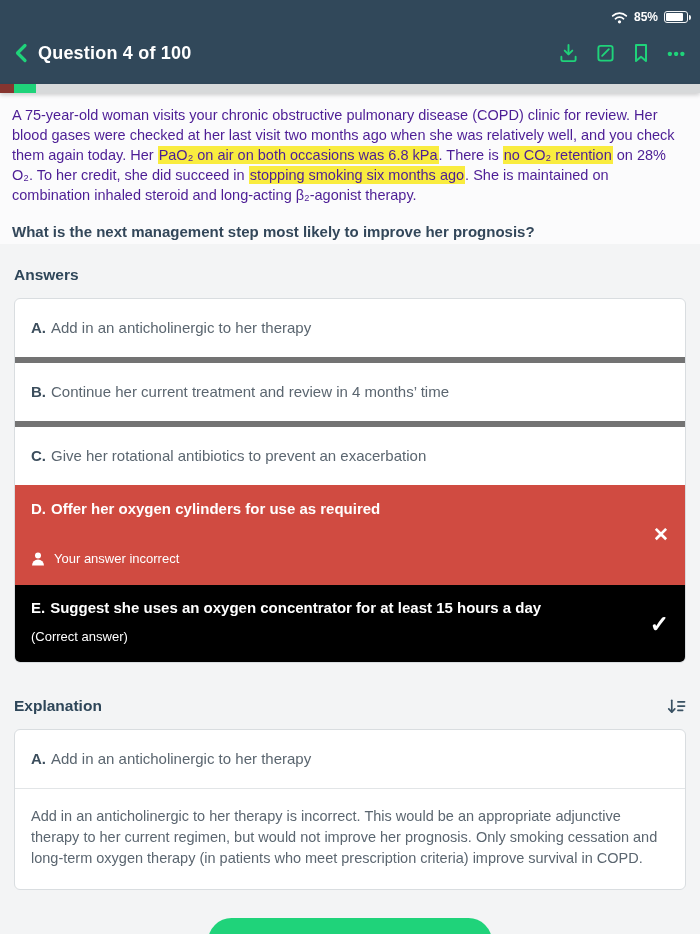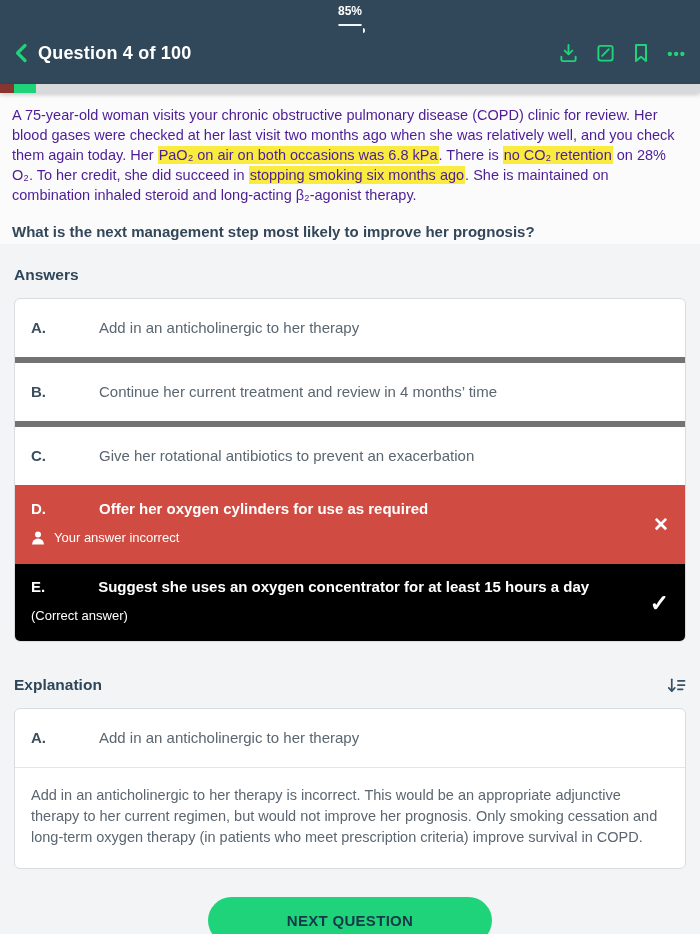--- a/index.html
+++ b/index.html
@@ -8,21 +8,21 @@
     font-family:"Liberation Sans", sans-serif;
     background:#f3f4f5;
     color:#5b6670;
   }
   .page { width:700px; height:934px; overflow:hidden; position:relative; background:#f3f4f5; }
 
   
   .header { background:#31485a; height:84px; }
   .status-bar {
     height:26px; display:flex; justify-content:flex-end; align-items:center;
-    padding:8px 12px 0; gap:6px; color:#fff; font-size:12px; font-weight:700;flex-direction:column;
+    padding:8px 12px 0; gap:6px; color:#fff; font-size:12px; font-weight:700;
   }
   .battery { width:24px; height:12px; border:1px solid rgba(255,255,255,.95); border-radius:3px;
     position:relative; display:inline-block; }
   .battery .fill { position:absolute; left:1px; top:1px; bottom:1px; width:78%; background:#fff; border-radius:1px; }
   .battery .nub { position:absolute; right:-4px; top:3px; width:2.5px; height:5px; background:rgba(255,255,255,.95); border-radius:0 2px 2px 0; }
 
   .nav-bar { height:50px; display:flex; align-items:center; padding:4px 14px 0; }
   .nav-left { display:flex; align-items:center; gap:10px; }
   .nav-title { color:#ffffff; font-size:18px; font-weight:700; letter-spacing:.2px; }
   .nav-right { margin-left:auto; display:flex; align-items:center; gap:18px; }
@@ -41,28 +41,28 @@
   .hl { background:#f9ec3f; padding:1px 1px; }
   .question-prompt { margin:17px 0 0; font-size:15px; font-weight:700; color:#33475a; line-height:20px; }
 
   
   .section-header { font-size:15.5px; font-weight:700; color:#2e4659; }
   .answers-section { padding:22px 14px 0; }
   .card { background:#ffffff; border:1px solid #d9dde0; border-radius:6px; overflow:hidden; margin-top:14px; }
   .answer-row { position:relative; padding:19px 44px 19px 16px; font-size:15px; line-height:20px; cursor:pointer; }
   .answer-row + .answer-row { border-top:6px solid #737373; }
   .letter { font-weight:700; color:#3b4d5c; margin-right:5px; }
-  .ans-text { color:#5b6670;margin-left:48px; }
+  .ans-text { color:#5b6670; }
   .answer-row.incorrect { background:#d04b41; border-top:none; padding:14px 64px 16px 16px; }
   .answer-row.incorrect .letter, .answer-row.incorrect .ans-text { color:#ffffff; }
   .answer-row.incorrect .ans-text { font-weight:700; }
   .answer-row.correct { background:#000000; border-top:none; padding:13px 44px 15px 16px; }
   .answer-row.correct .letter, .answer-row.correct .ans-text { color:#ffffff; }
   .answer-row.correct .ans-text { font-weight:700; }
-  .answer-sub { display:flex; align-items:center; gap:9px; margin-top:9px; font-size:13px; color:#ffffff; }
+  .answer-sub { display:flex; align-items:center; gap:9px; margin-top:30px; font-size:13px; color:#ffffff; }
   .answer-row.correct .answer-sub { margin-top:9px; }
   .mark { position:absolute; right:16px; top:50%; transform:translateY(-50%); color:#fff; font-weight:700; }
   .mark.x { font-size:19px; }
   .mark.check { font-size:23px; }
 
   
   .explanation-section { padding:34px 14px 0; }
   .explanation-head { display:flex; align-items:center; justify-content:space-between; }
   .exp-title-row { padding:19px 16px; border-bottom:1px solid #e2e5e7; font-size:15px; line-height:20px; }
   .exp-body { padding:17px 16px 20px; font-size:14.5px; line-height:21px; color:#5b6670; }

